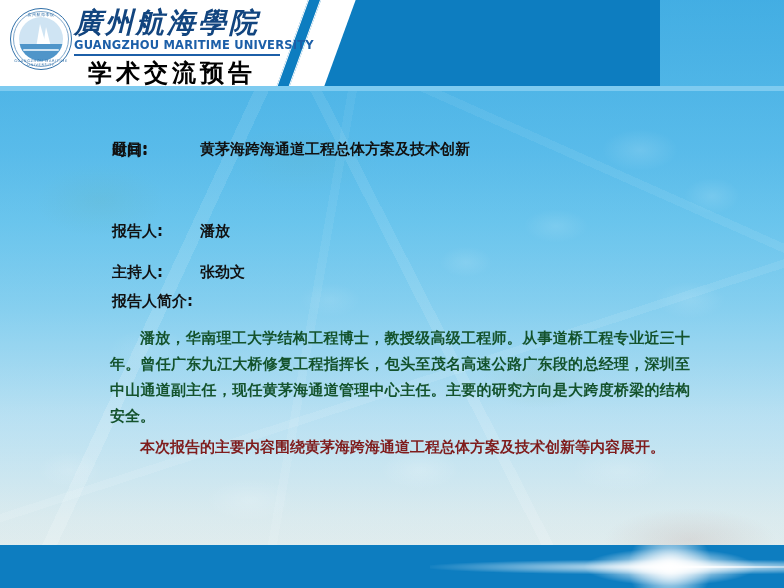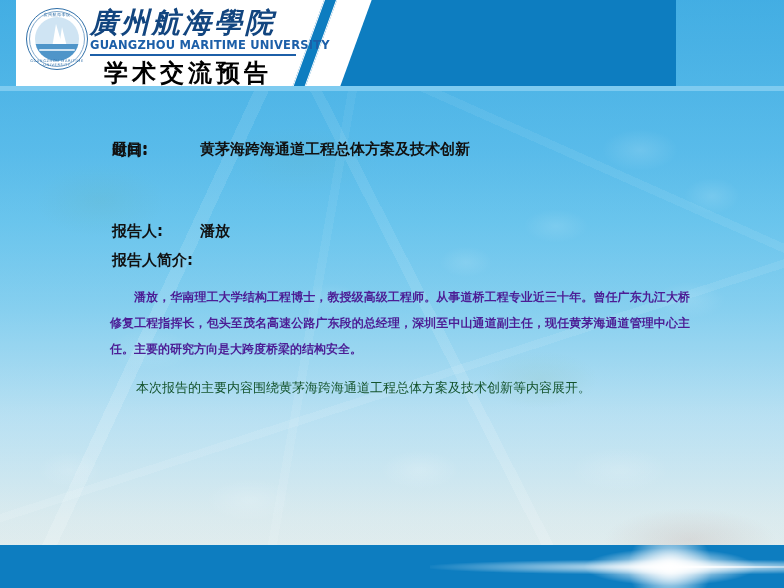--- a/index.html
+++ b/index.html
@@ -45,21 +45,21 @@
     background-repeat:no-repeat;
   }
   
   .bg-wash{
     position:absolute;left:0;top:0;width:784px;height:588px;
     background:linear-gradient(180deg, rgba(60,170,225,.55) 0%, rgba(90,195,235,.40) 38%, rgba(190,225,240,.22) 70%, rgba(230,240,240,.12) 100%);
   }
 
   
   .header{
-    position:absolute;left:16px;top:0;width:660px;height:86px;
+    position:absolute;left:0;top:0;width:660px;height:86px;
     background:#0d7dc0;
     overflow:hidden;
   }
   
   .header-white{
     position:absolute;left:-40px;top:0;width:380px;height:86px;
     background:#ffffff;
     transform:skewX(-20deg);
   }
   .header-white-inner{
@@ -165,28 +165,28 @@
   .row-value{
     font-size:15px;font-weight:bold;color:#111;
     white-space:nowrap;
   }
   .row-value.indent{margin-left:6px;margin-top:40px;}
   .bio-label{
     margin:28px 0 0 64px;
     font-size:15px;font-weight:bold;color:#111;
   }
   .bio-body{
-    margin:14px 62px 13px 62px;
-    font-size:12px;font-weight:bold;color:#4c1d95;
+    margin:14px 62px 5px 62px;
+    font-size:15px;font-weight:bold;color:#14532d;
     line-height:26px;text-align:justify;
     text-indent:2em;
   }
   .bio-body2{
     margin:2px 62px 0 62px;
-    font-size:13px;font-weight:normal;color:#14532d;
+    font-size:15px;font-weight:bold;color:#7f1d1d;
     line-height:26px;text-align:justify;
     text-indent:2em;
   }
 
   
   .bottom-band{
     position:absolute;left:0;bottom:0;width:784px;height:43px;
     background:#0d7dc0;overflow:hidden;
   }
   .burst{
@@ -246,20 +246,24 @@
     <div class="row">
       <div class="row-label">时间:</div>
     </div>
 
 
     <div class="row">
       <div class="row-label">报告人:</div>
       <div class="row-value indent">潘放</div>
     </div>
 
+    <div class="row">
+      <div class="row-label">主持人:</div>
+      <div class="row-value indent">张劲文</div>
+    </div>
 
     <div class="bio-label">报告人简介:</div>
 
     <div class="bio-body">潘放，华南理工大学结构工程博士，教授级高级工程师。从事道桥工程专业近三十年。曾任广东九江大桥修复工程指挥长，包头至茂名高速公路广东段的总经理，深圳至中山通道副主任，现任黄茅海通道管理中心主任。主要的研究方向是大跨度桥梁的结构安全。</div>
     <div class="bio-body2">本次报告的主要内容围绕黄茅海跨海通道工程总体方案及技术创新等内容展开。</div>
   </div>
 
   <div class="bottom-band">
     <div class="burst"></div>
     <div class="burst-ray"></div>

